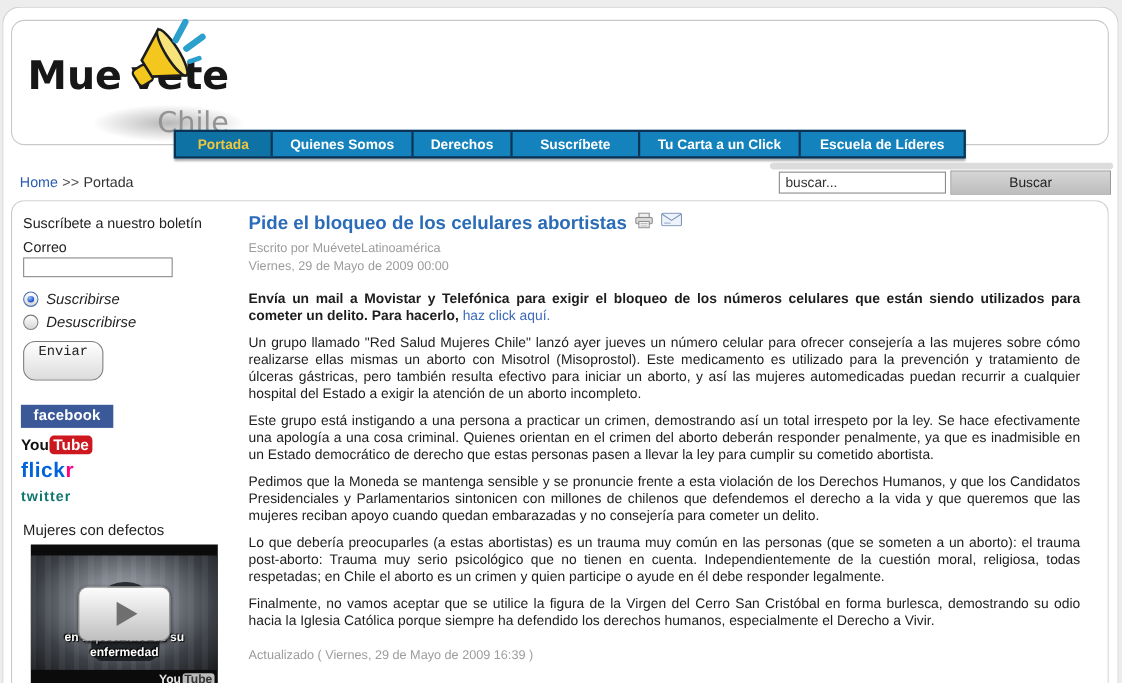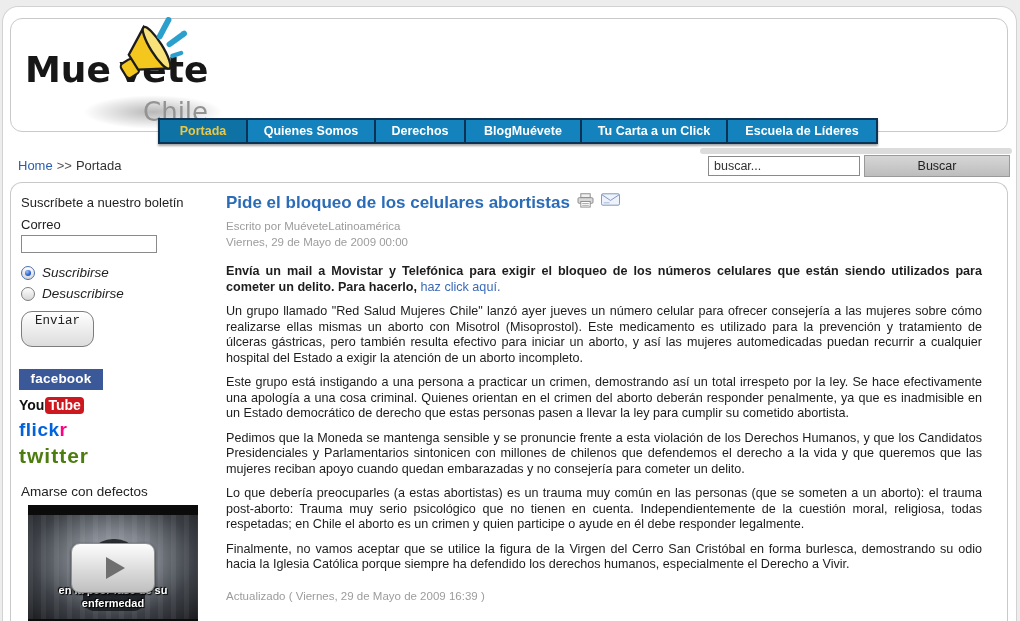--- a/index.html
+++ b/index.html
@@ -70,21 +70,21 @@
 
   .social { margin-top:22px; display:flex; flex-direction:column; align-items:flex-start; }
   .fb-badge { width:84px; height:21px; background:#3b5998; color:#fff; font-weight:bold; font-size:13.5px;
     text-align:center; line-height:20px; cursor:pointer; margin-bottom:5px; letter-spacing:0.2px; }
   .yt-badge { cursor:pointer; margin-bottom:4px; font-weight:bold; font-size:14px; height:20px; display:flex; align-items:center; }
   .yt-you { color:#111; }
   .yt-tube { color:#fff; background:#cc181e; border-radius:4px; padding:0 3px 1px; margin-left:1px; }
   .flickr-badge { cursor:pointer; margin-bottom:3px; font-weight:bold; font-size:19px; letter-spacing:0.5px; }
   .flickr-blue { color:#0063dc; }
   .flickr-pink { color:#ff0084; }
-  .twitter-badge { cursor:pointer; font-weight:bold; font-size:21px; color:#4d7c0f; letter-spacing:1px; }
+  .twitter-badge { cursor:pointer; font-weight:bold; font-size:13px; color:#0f766e; letter-spacing:1px; }
 
   .video-title { font-size:13.5px; color:#222; margin:16px 0 6px 2px; }
   .video-frame { position:relative; width:170px; height:130px; margin-left:9px; background:#0b0b0c;
     overflow:hidden; cursor:pointer; }
   .video-scene { position:absolute; left:0; top:10px; right:0; bottom:16px;
     background:
       repeating-linear-gradient(90deg, rgba(255,255,255,0.05) 0 5px, rgba(0,0,0,0) 5px 13px),
       radial-gradient(ellipse at 50% 42%, #a9adb4 0%, #7e838b 32%, #3c4046 68%, #1a1b1e 100%); }
   .video-person { position:absolute; left:55px; top:34px; width:62px; height:72px;
     background:rgba(18,20,24,0.8); border-radius:48% 48% 18% 18%; }
@@ -134,21 +134,21 @@
         <path d="M50 20 L59 3" stroke="#2ba0cc" stroke-width="6" stroke-linecap="round"></path>
         <path d="M60 28 L75 17" stroke="#2ba0cc" stroke-width="6" stroke-linecap="round"></path>
         <path d="M63 40 L72 37" stroke="#2ba0cc" stroke-width="4.5" stroke-linecap="round"></path>
       </svg>
     </div>
 
     <nav class="navbar">
       <div class="nav-tab active w1">Portada</div>
       <div class="nav-tab w2">Quienes Somos</div>
       <div class="nav-tab w3">Derechos</div>
-      <div class="nav-tab w4">BlogMuévete</div>
+      <div class="nav-tab w4">Suscríbete</div>
       <div class="nav-tab w5">Tu Carta a un Click</div>
       <div class="nav-tab w6">Escuela de Líderes</div>
     </nav>
   </div>
 
   <div class="breadcrumb">
     <a href="#">Home</a><span class="sep">&gt;&gt;</span><span>Portada</span>
   </div>
 
   <div class="search-shadow"></div>
@@ -180,21 +180,21 @@
         <div class="yt-badge">
           <span class="yt-you">You</span>
             <span class="yt-tube">Tube</span>
         </div>
         <div class="flickr-badge">
           <span class="flickr-blue">flick</span><span class="flickr-pink">r</span>
         </div>
         <div class="twitter-badge">twitter</div>
       </div>
 
-      <div class="video-title">Amarse con defectos</div>
+      <div class="video-title">Mujeres con defectos</div>
       <div class="video-frame">
         <div class="video-scene"></div>
         <div class="video-person"></div>
         <div class="video-caption">en la peor fase de su enfermedad</div>
         <div class="play-overlay">
           <div class="play-triangle"></div>
         </div>
         <div class="video-watermark">
           <span class="vw-you">You</span>
             <span class="vw-tube">Tube</span>

